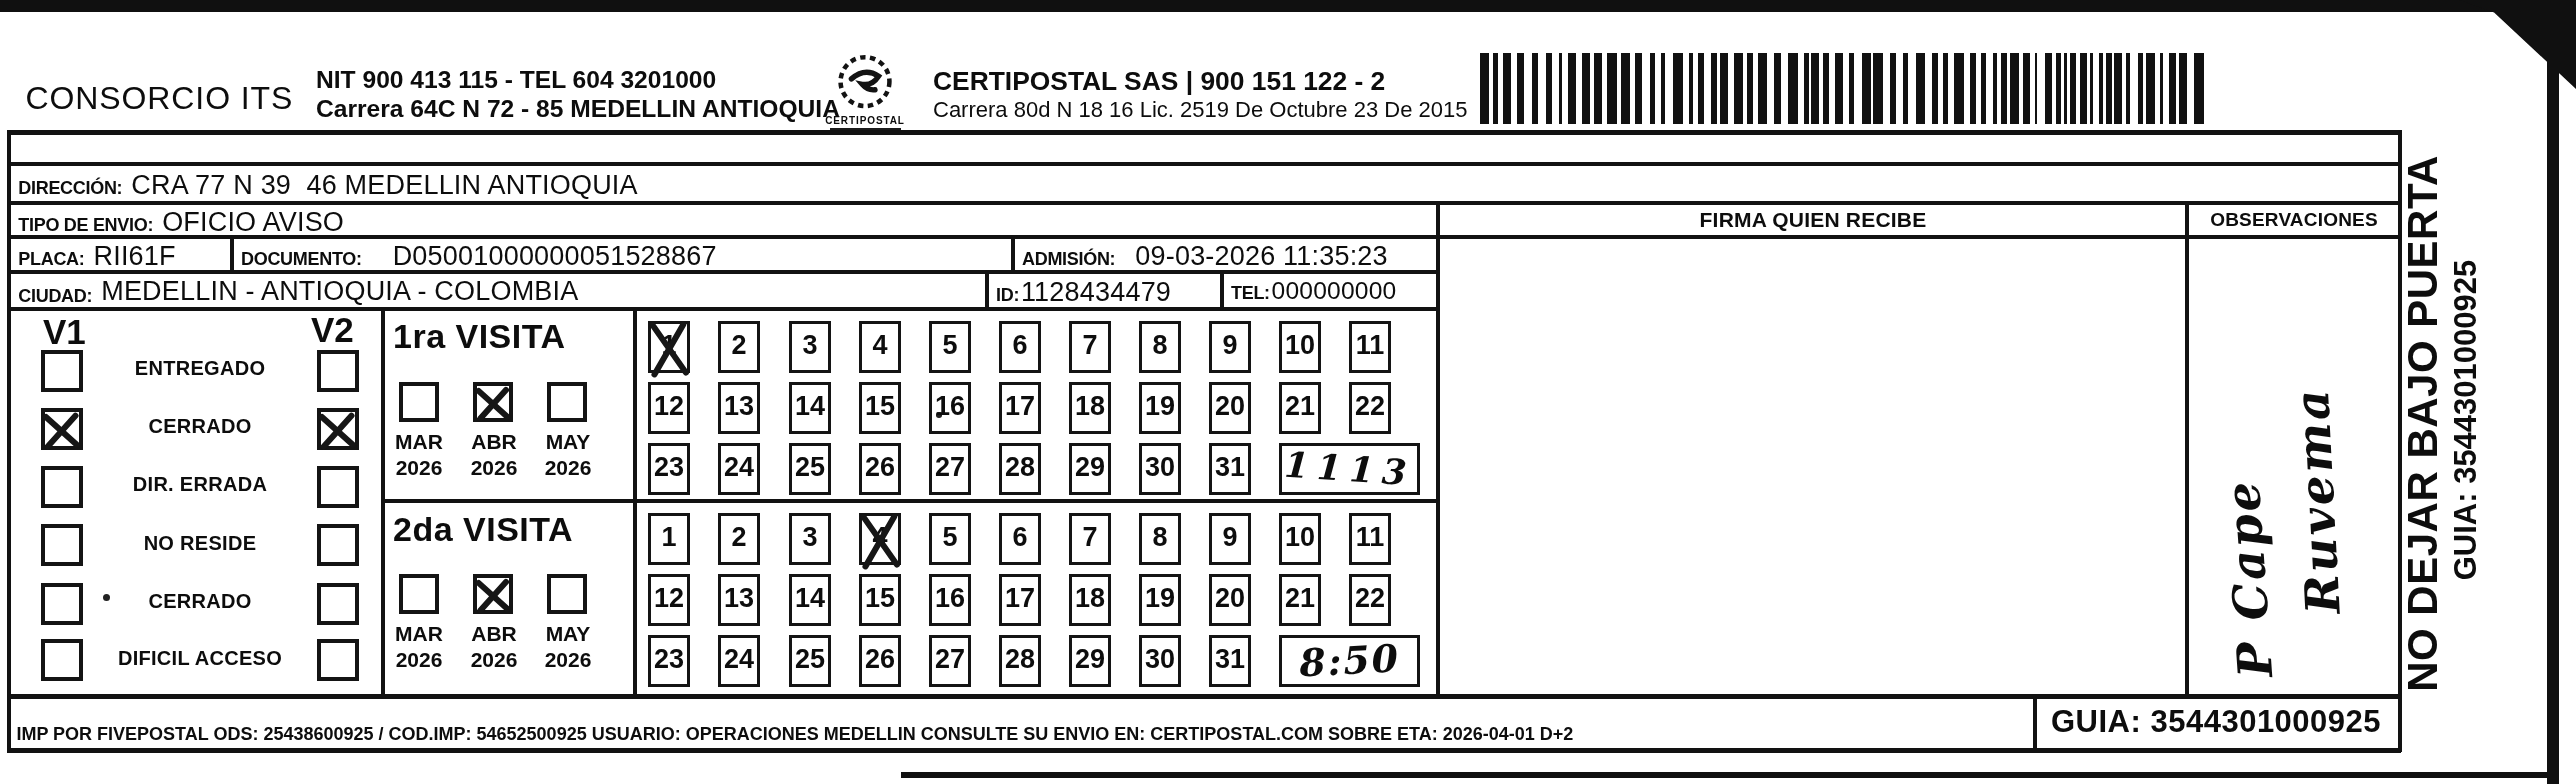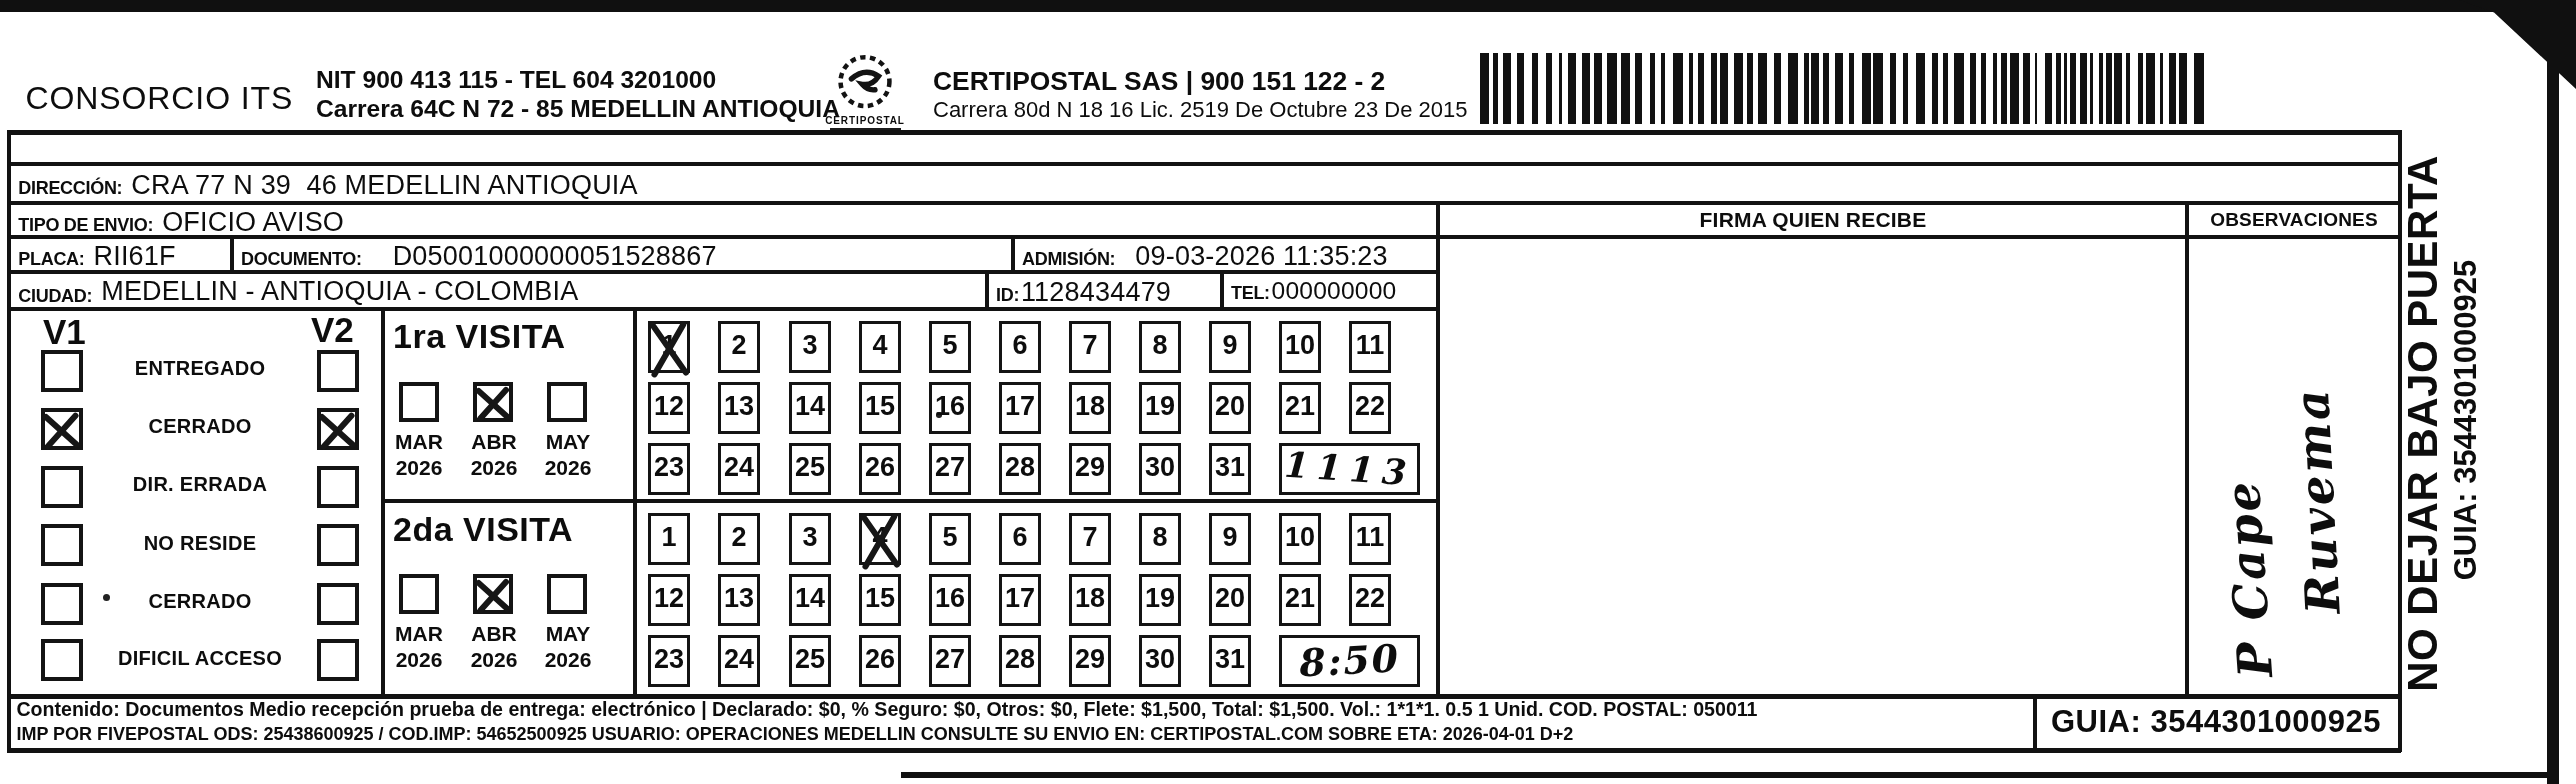--- a/index.html
+++ b/index.html
@@ -108,21 +108,20 @@
     <div class="sigline" style="transform:rotate(-4deg);">P Cape</div>
     <div class="sigline" style="margin-left:64px;transform:rotate(-3deg);">Ruvema</div>
   </div>
 
   <div class="vhdr" style="left:43px;top:312px;">V1</div>
   <div class="vhdr" style="left:311px;top:310px;">V2</div>
 
   <div class="vertblock" style="left:2151px;top:398px;width:546px;height:51px;font-size:42px;font-weight:bold;letter-spacing:0.5px;">NO DEJAR BAJO PUERTA</div>
   <div class="vertblock" style="left:2247px;top:402px;width:437px;height:36px;font-size:31px;font-weight:600;">GUIA: 3544301000925</div>
 
-  <div class="footline" style="left:16.4px;top:698px;font-size:19.6px;font-weight:600;">Contenido: Documentos Medio recepción prueba de entrega: electrónico | Declarado: $0, % Seguro: $0, Otros: $0, Flete: $1,500, Total: $1,500. Vol.: 1*1*1. 0.5  1 Unid. COD. POSTAL: 050011</div>
   <div class="footline" style="left:16.4px;top:724px;font-size:18px;font-weight:600;">IMP POR FIVEPOSTAL ODS: 25438600925 / COD.IMP: 54652500925 USUARIO: OPERACIONES MEDELLIN CONSULTE SU ENVIO EN: CERTIPOSTAL.COM SOBRE ETA: 2026-04-01 D+2</div>
   <div class="abs" style="left:2051px;top:704px;font-size:31px;font-weight:600;letter-spacing:0.5px;">GUIA: 3544301000925</div>
 
 <div class="ln" style="left: 7.3px; top: 130px; width: 2394px; height: 4.6px;"></div>
     <div class="ln" style="left: 7.3px; top: 162px; width: 2394px; height: 3.6px;"></div>
     <div class="ln" style="left: 7.3px; top: 201px; width: 2394px; height: 3.6px;"></div>
     <div class="ln" style="left: 7.3px; top: 235px; width: 2394px; height: 3.6px;"></div>
     <div class="ln" style="left: 7.3px; top: 270px; width: 1432px; height: 3.6px;"></div>
     <div class="ln" style="left: 7.3px; top: 307px; width: 1432px; height: 3.6px;"></div>
     <div class="ln" style="left: 381px; top: 499px; width: 1057px; height: 3.6px;"></div>

